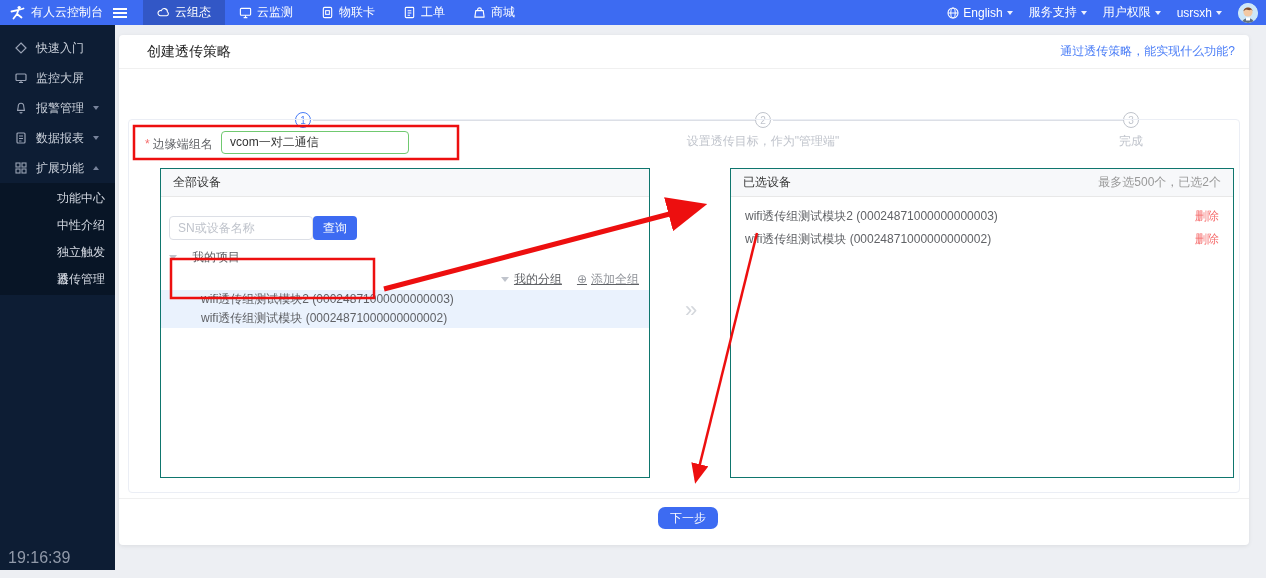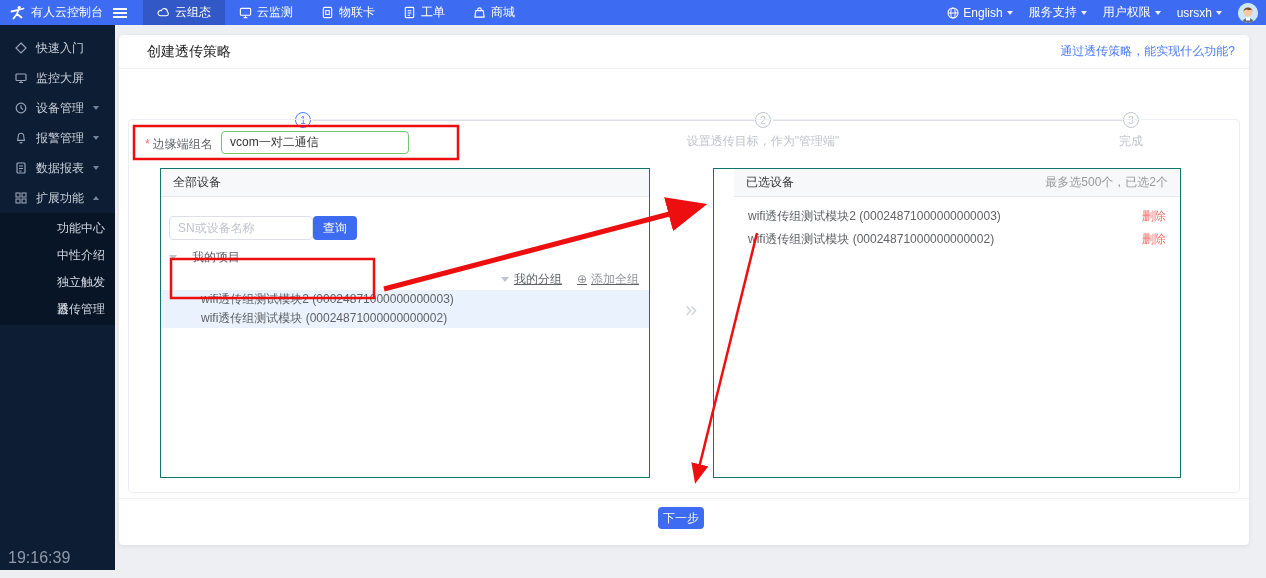--- a/index.html
+++ b/index.html
@@ -65,21 +65,21 @@
   .form-label { position:absolute; left:26px; top:101px; font-size:12px; color:#606266; }
   .req-star { color:#F56C6C; margin-right:3px; }
   .group-input { position:absolute; left:102px; top:96px; width:188px; height:23px;
     border:1px solid var(--c-success,#70C970); border-radius:4px; padding:0 8px;
     font-size:12px; color:#333; outline:none; font-family:inherit; }
 
   
   .panel { position:absolute; top:133px; height:310px; background:#fff;
     border:1px solid #0f766e; border-radius:0; overflow:hidden; }
   .panel-left  { left:41px;  width:490px; }
-  .panel-right { left:594px; width:468px;padding-left:20px; }
+  .panel-right { left:611px; width:504px; }
   .panel-hd { height:28px; background:#F7F8FA; border-bottom:1px solid #E8E8E8;
     display:flex; align-items:center; justify-content:space-between; padding:0 12px;
     font-size:12px; color:#333; }
   .limit-text { color:#999; }
 
   .search-row { margin:19px 8px 6px; display:flex; }
   .search-input { width:144px; height:24px; border:1px solid #DCDFE6; border-radius:4px;
     padding:0 8px; font-size:12px; color:#333; outline:none; font-family:inherit; }
   .search-input::placeholder { color:#BFC3CB; }
   .btn-primary { background:var(--c-primary,#3D6BF2); color:#fff; border:none; border-radius:4px;
@@ -99,22 +99,22 @@
 
   .chevron-transfer { position:absolute; left:550px; top:262px; width:44px; text-align:center;
     font-size:22px; color:#D4D7DC; user-select:none; }
 
   .sel-list { padding-top:8px; }
   .sel-row { height:23px; display:flex; align-items:center; justify-content:space-between;
     padding:0 14px; font-size:12px; color:#606266; }
   .delete-link { color:var(--c-danger,#F56C6C); cursor:pointer; }
 
   .footer-line { position:absolute; left:0; top:463px; width:100%; border-top:1px solid #F0F0F0; }
-  .next-btn { position:absolute; left:539px; top:472px; width:46px; height:22px; line-height:22px;
-    text-align:center; }
+  .next-btn { position:absolute; left:539px; top:472px; width:60px; height:22px; line-height:22px;
+    text-align:center;border-radius:7px; }
 
   
   .annotations { position:absolute; left:0; top:0; width:1266px; height:578px;
     pointer-events:none; z-index:9; }
 </style>
 </head>
 <body>
 
 <div class="topbar">
   <div class="brand">
@@ -209,28 +209,20 @@
       <path d="M6 1 L11 6 L6 11 L1 6 Z" fill="none" stroke="#9AA3B5" stroke-width="1.2"></path>
     </svg>
     <span>快速入门</span>
   </div>
   <div class="side-item">
     <svg width="12" height="12" viewBox="0 0 12 12">
       <rect x="1" y="2" width="10" height="6.5" rx="1" fill="none" stroke="#9AA3B5" stroke-width="1.2"></rect>
       <path d="M4 10.5 h4 M6 8.5 v2" stroke="#9AA3B5" stroke-width="1.1"></path>
     </svg>
     <span>监控大屏</span>
-  </div>
-  <div class="side-item">
-    <svg width="12" height="12" viewBox="0 0 12 12">
-      <circle cx="6" cy="6" r="4.8" fill="none" stroke="#9AA3B5" stroke-width="1.2"></circle>
-      <path d="M6 3.2 V6 L8 7.5" fill="none" stroke="#9AA3B5" stroke-width="1.1"></path>
-    </svg>
-    <span>设备管理</span>
-    <span class="cv"></span>
   </div>
   <div class="side-item">
     <svg width="12" height="12" viewBox="0 0 12 12">
       <path d="M6 1.2 C3.8 1.2 3.2 3 3.2 4.8 L2.6 8.4 h6.8 L8.8 4.8 C8.8 3 8.2 1.2 6 1.2 z" fill="none" stroke="#9AA3B5" stroke-width="1.1"></path>
       <path d="M5 10 a1 1 0 0 0 2 0" fill="none" stroke="#9AA3B5" stroke-width="1.1"></path>
     </svg>
     <span>报警管理</span>
     <span class="cv"></span>
   </div>
   <div class="side-item">

